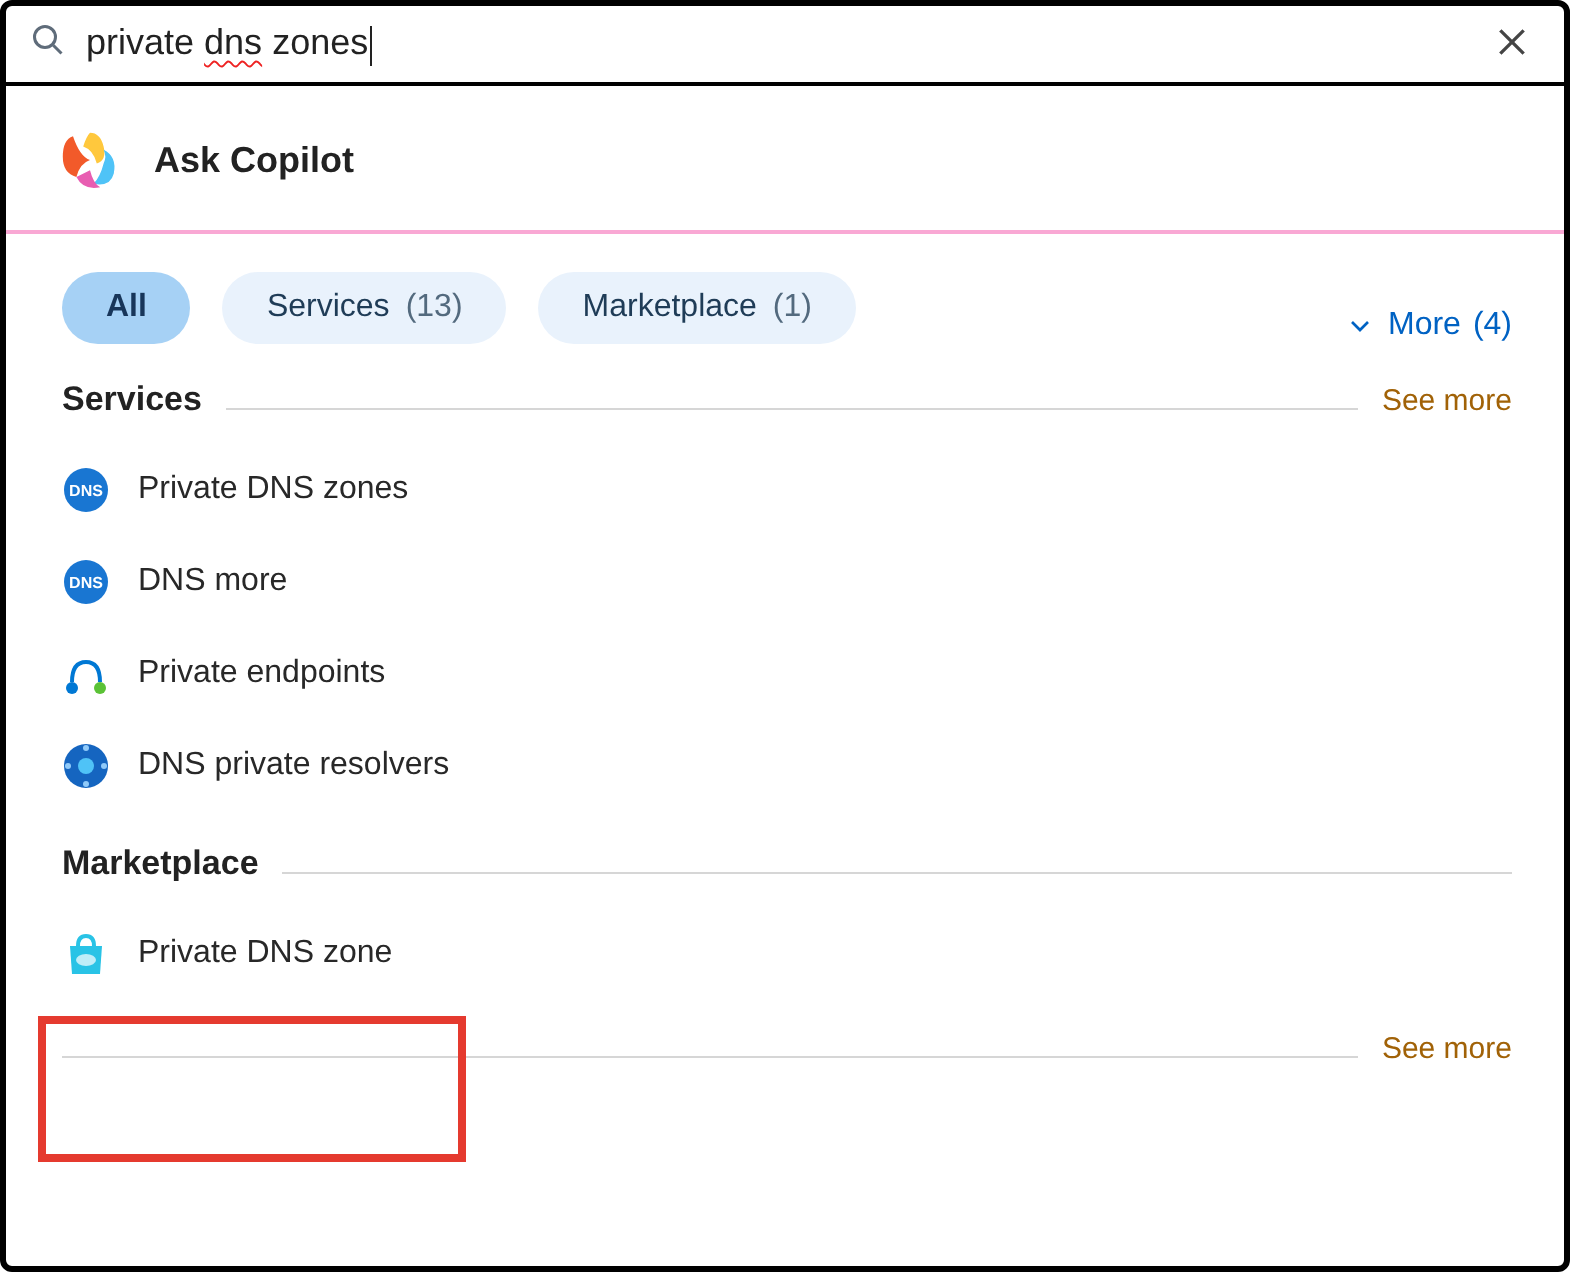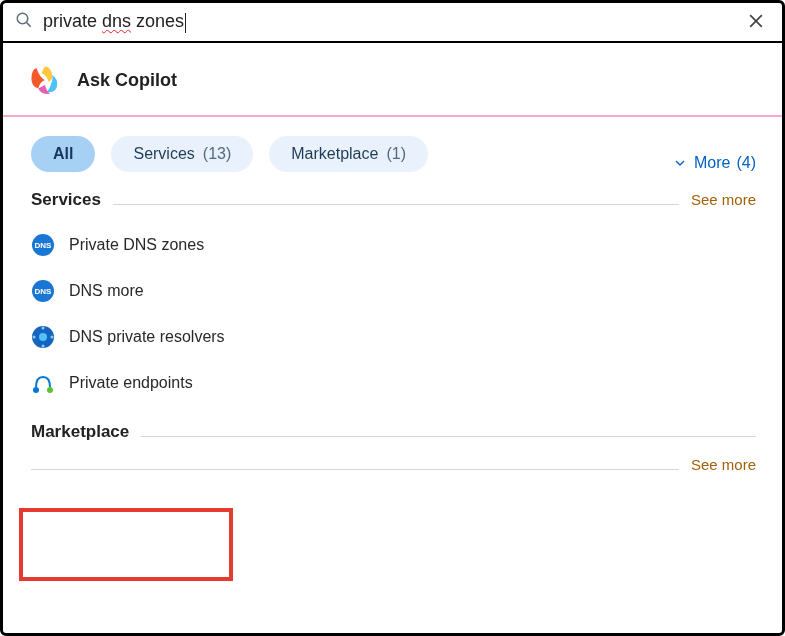--- a/index.html
+++ b/index.html
@@ -205,49 +205,61 @@
       <span class="result-icon">
         <svg width="24" height="24" viewBox="0 0 24 24">
             <circle cx="12" cy="12" r="11" fill="#1976d2"></circle>
             <text x="12" y="15" font-size="8" fill="#fff" text-anchor="middle" font-weight="700">DNS</text>
           </svg>
       </span>
       <span>DNS more</span>
     </div>
     <div class="result-item">
       <span class="result-icon">
+        <svg width="24" height="24" viewBox="0 0 24 24" fill="none">
+            <circle cx="5" cy="19" r="3" fill="#0078d4"></circle>
+            <circle cx="19" cy="19" r="3" fill="#5bc236"></circle>
+            <path d="M5 16 Q5 6 12 6 Q19 6 19 16" stroke="#0078d4" stroke-width="2"></path>
+          </svg>
+      </span>
+      <span>Private endpoints</span>
+    </div>
+    <div class="result-item">
+      <span class="result-icon">
         <svg width="24" height="24" viewBox="0 0 24 24">
             <circle cx="12" cy="12" r="11" fill="#1565c0"></circle>
             <circle cx="12" cy="12" r="4" fill="#4fc3f7"></circle>
             <circle cx="12" cy="3" r="1.5" fill="#90caf9"></circle>
             <circle cx="12" cy="21" r="1.5" fill="#90caf9"></circle>
             <circle cx="3" cy="12" r="1.5" fill="#90caf9"></circle>
             <circle cx="21" cy="12" r="1.5" fill="#90caf9"></circle>
           </svg>
       </span>
       <span>DNS private resolvers</span>
     </div>
-    <div class="result-item">
-      <span class="result-icon">
-        <svg width="24" height="24" viewBox="0 0 24 24" fill="none">
-            <circle cx="5" cy="19" r="3" fill="#0078d4"></circle>
-            <circle cx="19" cy="19" r="3" fill="#5bc236"></circle>
-            <path d="M5 16 Q5 6 12 6 Q19 6 19 16" stroke="#0078d4" stroke-width="2"></path>
-          </svg>
-      </span>
-      <span>Private endpoints</span>
-    </div>
   </div>
 </div>
 
 <div class="section">
   <div class="section-header">
     <span class="section-title">Marketplace</span>
     <div class="section-rule"></div>
   </div>
+  <div class="result-list">
+    <div class="result-item">
+      <span class="result-icon">
+        <svg width="24" height="24" viewBox="0 0 24 24">
+            <path d="M4 8 L20 8 L19 22 L5 22 Z" fill="#29c3e6"></path>
+            <path d="M8 8 Q8 3 12 3 Q16 3 16 8" stroke="#29c3e6" stroke-width="2" fill="none"></path>
+            <ellipse cx="12" cy="15" rx="5" ry="3" fill="#fff" opacity="0.7"></ellipse>
+          </svg>
+      </span>
+      <span>Private DNS zone</span>
+    </div>
+  </div>
 </div>
 
 <div class="section">
   <div class="section-header">
     <div class="section-rule"></div>
     <button class="see-more">See more</button>
   </div>
 </div>
 
 <div class="highlight-box"></div>

